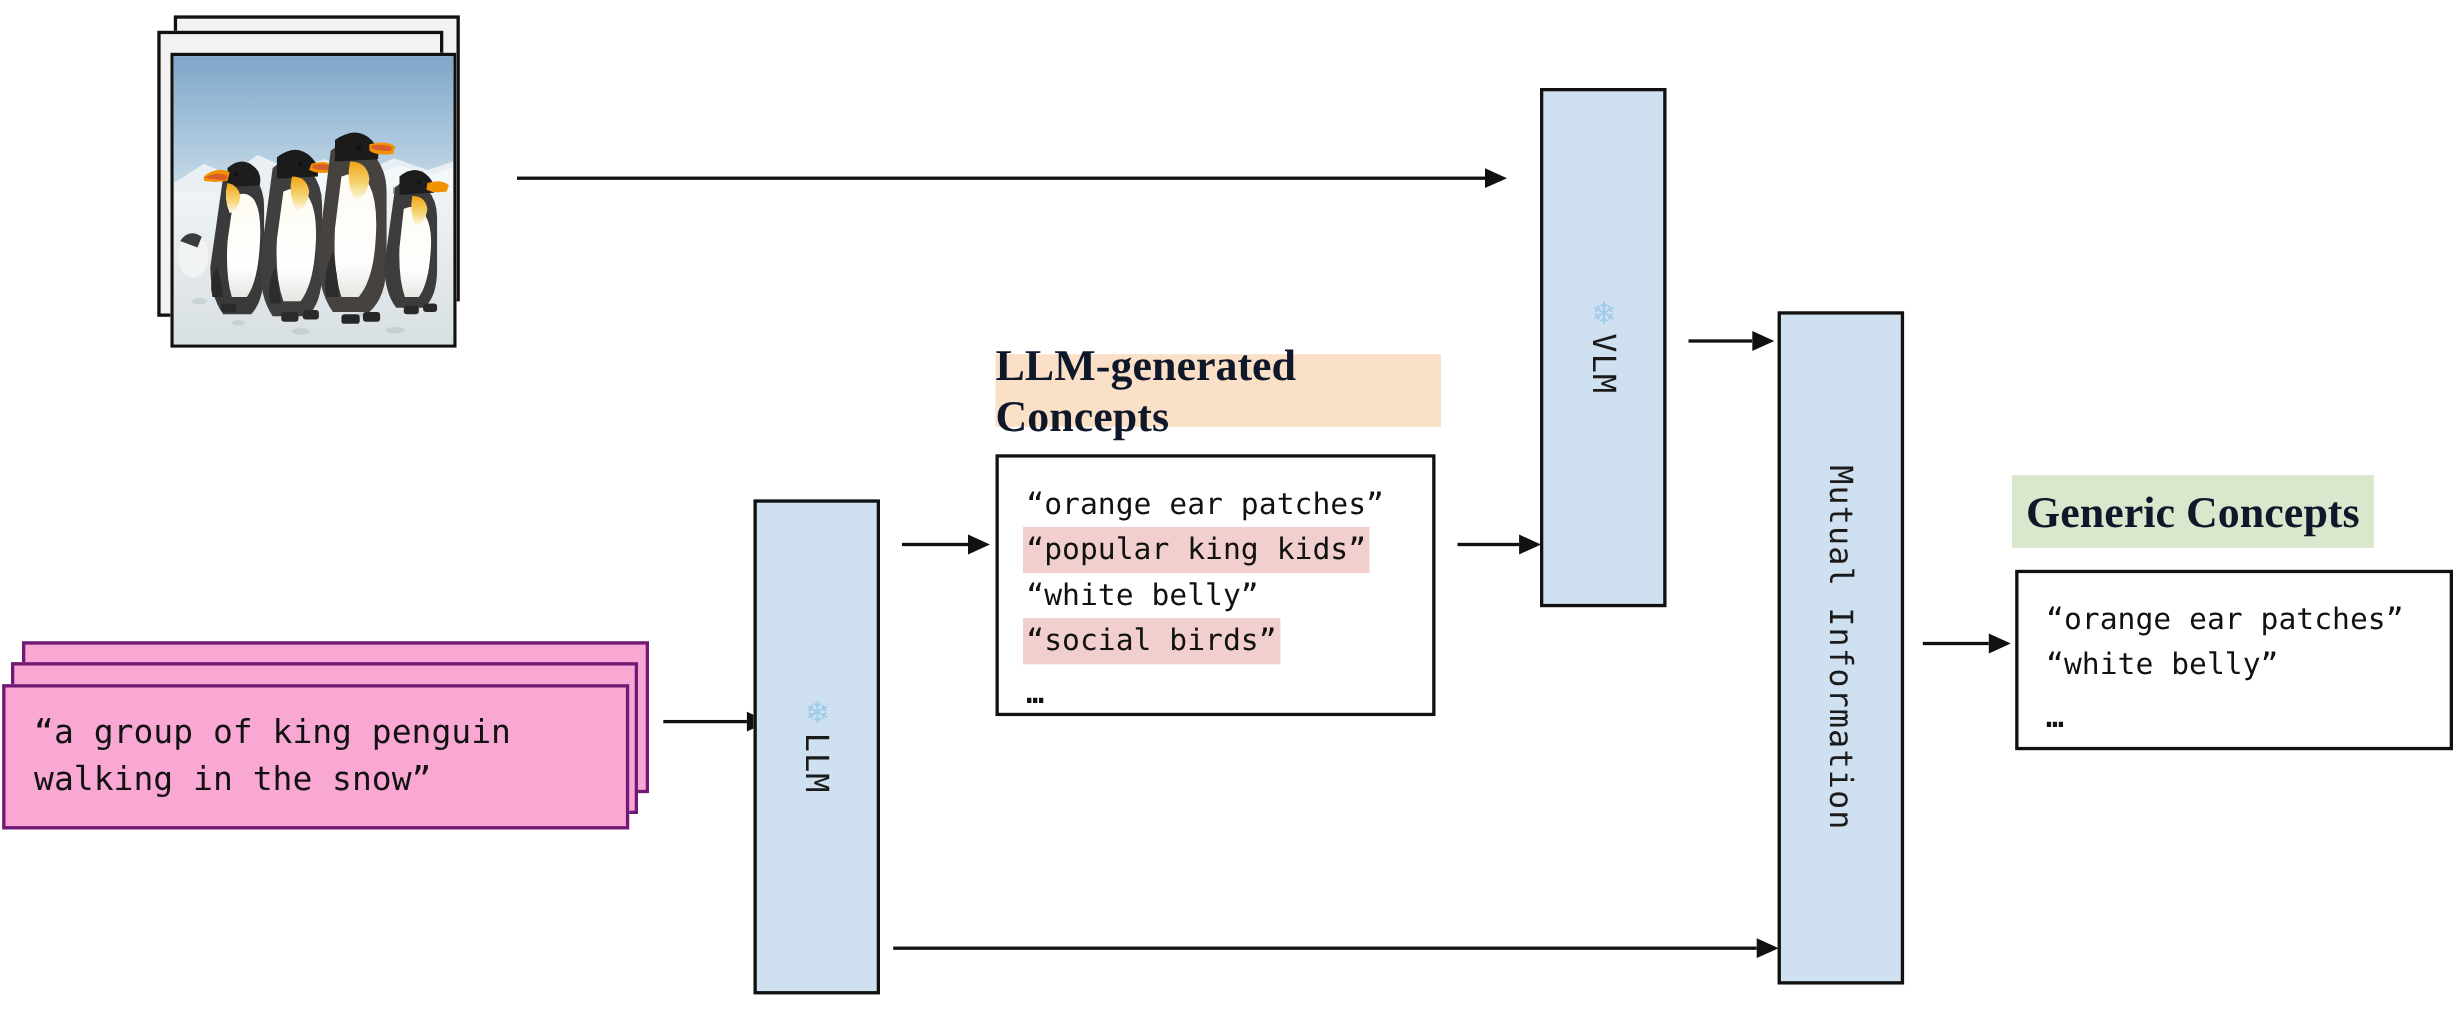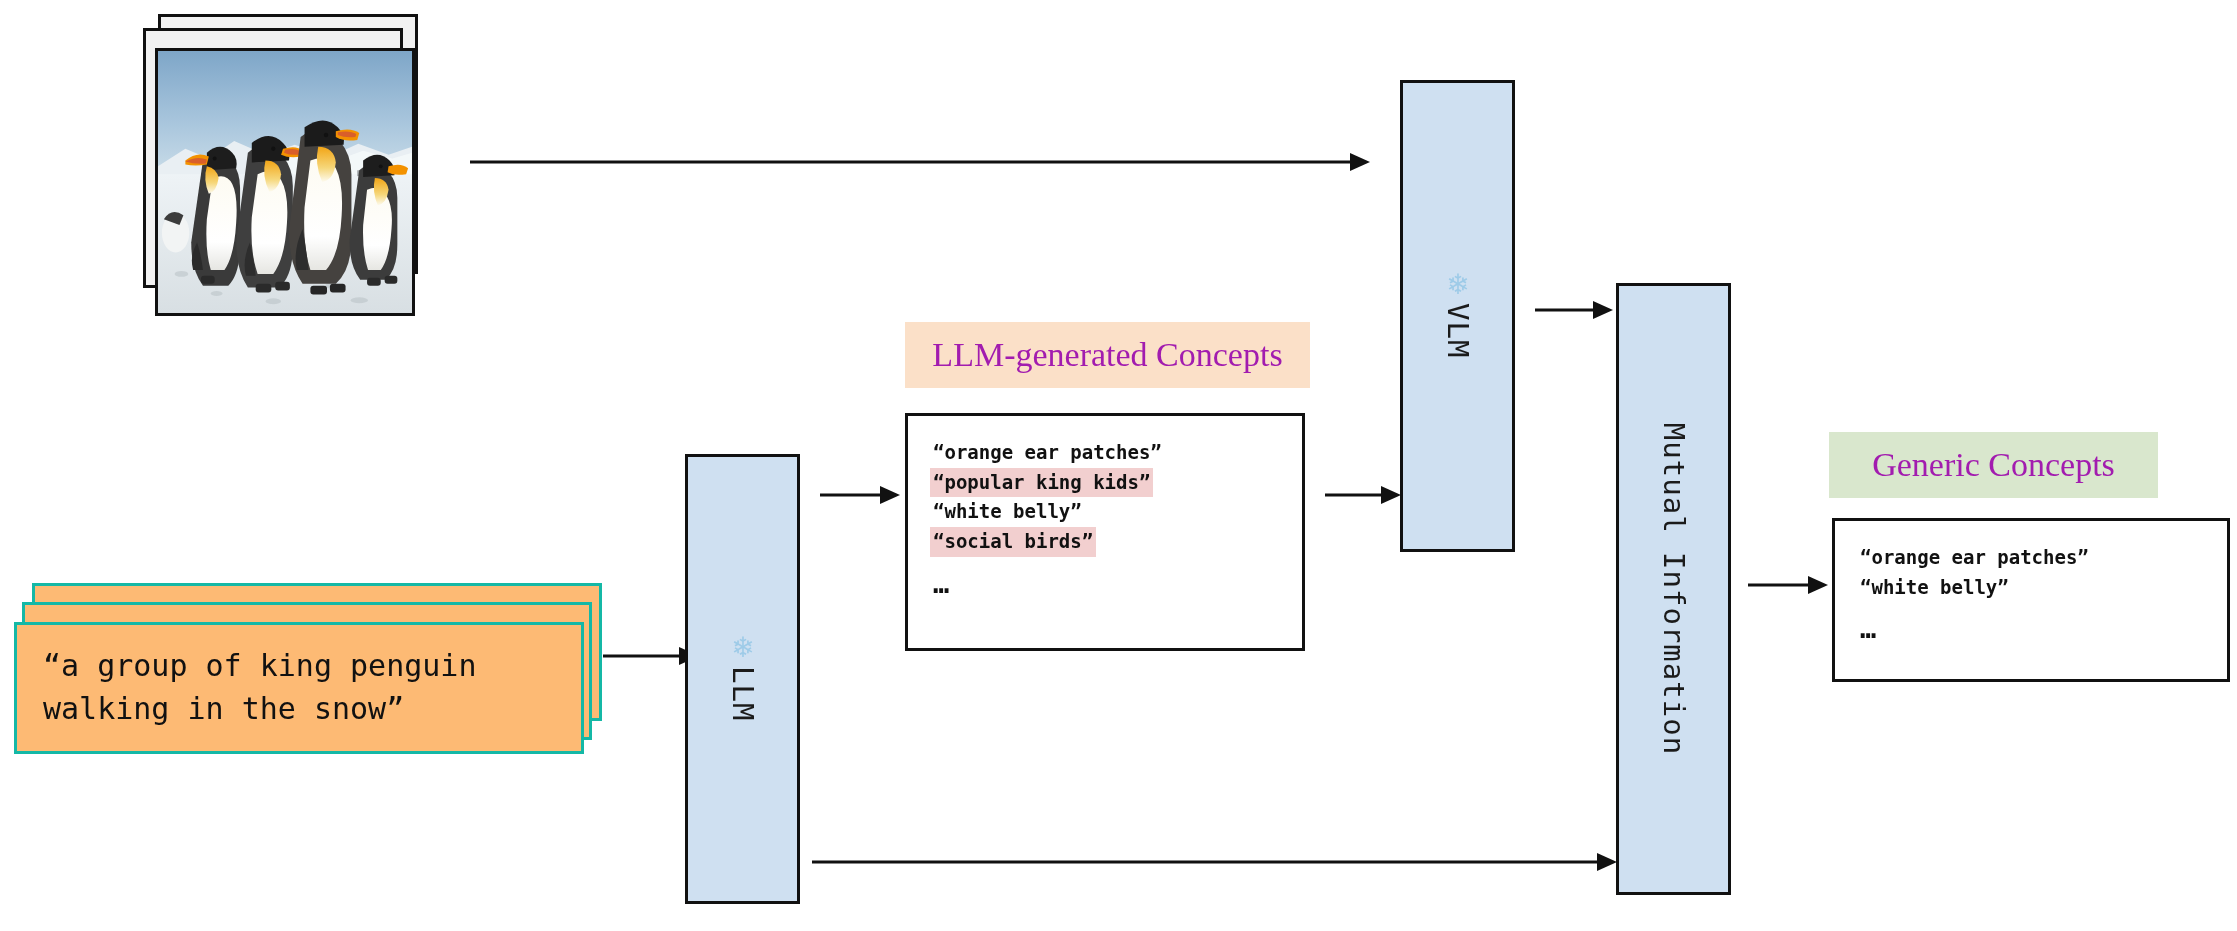--- a/index.html
+++ b/index.html
@@ -20,24 +20,23 @@
     border: 3px solid #111;
     background: #f2f2f2;
     box-sizing: border-box;
   }
   .photo { position: absolute; inset: 0; overflow: hidden; background:#fff; }
   .photo svg { display:block; width:100%; height:100%; }
 
   
   .cap-card {
     position: absolute;
-    border: 3px solid #14b8a6;
-    background: #fdba74;
-    box-sizing: border-box;
-    margin-left: 12px;
+    border: 3px solid #701a75;
+    background: #f9a8d4;
+    box-sizing: border-box;
   }
   .cap-text {
     position: absolute;
     left: 26px; top: 50%;
     transform: translateY(-50%);
     font-family: "DejaVu Sans Mono", monospace;
     font-size: 30px;
     line-height: 1.42;
     color: #111;
     white-space: pre;
@@ -76,38 +75,38 @@
     display: inline-block;
   }
 
   
   .sec-header {
     position: absolute;
     display: flex;
     align-items: center;
     justify-content: center;
     font-family: "Liberation Serif", serif;
-    font-weight: normal;
-    font-size: 34px;
-    color: #a21caf;
+    font-weight: bold;
+    font-size: 40px;
+    color: #0f172a;
     box-sizing: border-box;
   }
 
   
   .concept-box {
     position: absolute;
     border: 3px solid #111;
     background: #ffffff;
     box-sizing: border-box;
     padding: 22px 18px 14px 22px;
   }
   .concept-line {
     font-family: "DejaVu Sans Mono", monospace;
-    font-weight: bold;
-    font-size: 19px;
+    font-weight: normal;
+    font-size: 27px;
     line-height: 1.46;
     color: #111;
     white-space: pre;
     width: max-content;
     padding: 1px 3px;
   }
   .concept-line.hl { background: #f2cfcf; }
   .concept-line.ellipsis {
     font-weight: bold;
     font-size: 27px;

